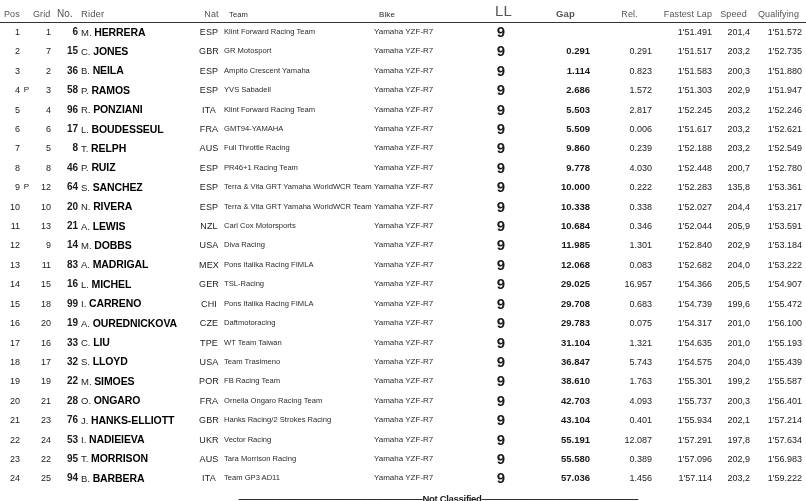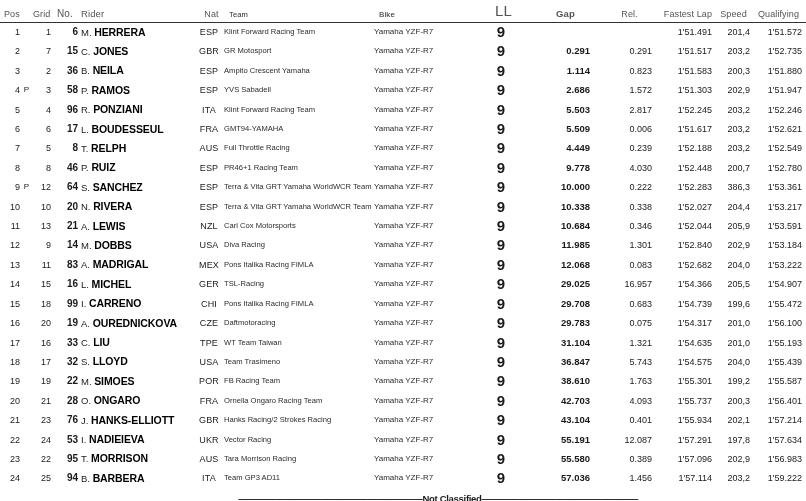--- a/index.html
+++ b/index.html
@@ -249,21 +249,21 @@
         <tr>
           <td class="c-pos">7</td>
           <td class="c-p"></td>
           <td class="c-grid">5</td>
           <td class="c-num">8</td>
           <td class="c-rider"><span class="rider-initial">T. </span><span class="rider-surname">RELPH</span></td>
           <td class="c-nat"><span class="nat-code">AUS</span></td>
           <td class="c-team">Full Throttle Racing</td>
           <td class="c-bike">Yamaha YZF-R7</td>
           <td class="c-ll">9</td>
-          <td class="c-gap">4.449</td>
+          <td class="c-gap">9.860</td>
           <td class="c-rel">0.239</td>
           <td class="c-flap">1'52.188</td>
           <td class="c-spd">203,2</td>
           <td class="c-qual">1'52.549</td>
           <td class="c-qspd">200,3</td>
         </tr>
         <tr>
           <td class="c-pos">8</td>
           <td class="c-p"></td>
           <td class="c-grid">8</td>
@@ -286,21 +286,21 @@
           <td class="c-grid">12</td>
           <td class="c-num">64</td>
           <td class="c-rider"><span class="rider-initial">S. </span><span class="rider-surname">SANCHEZ</span></td>
           <td class="c-nat"><span class="nat-code">ESP</span></td>
           <td class="c-team">Terra &amp; Vita GRT Yamaha WorldWCR Team</td>
           <td class="c-bike">Yamaha YZF-R7</td>
           <td class="c-ll">9</td>
           <td class="c-gap">10.000</td>
           <td class="c-rel">0.222</td>
           <td class="c-flap">1'52.283</td>
-          <td class="c-spd">386,3</td>
+          <td class="c-spd">135,8</td>
           <td class="c-qual">1'53.361</td>
           <td class="c-qspd">198,8</td>
         </tr>
         <tr>
           <td class="c-pos">10</td>
           <td class="c-p"></td>
           <td class="c-grid">10</td>
           <td class="c-num">20</td>
           <td class="c-rider"><span class="rider-initial">N. </span><span class="rider-surname">RIVERA</span></td>
           <td class="c-nat"><span class="nat-code">ESP</span></td>

